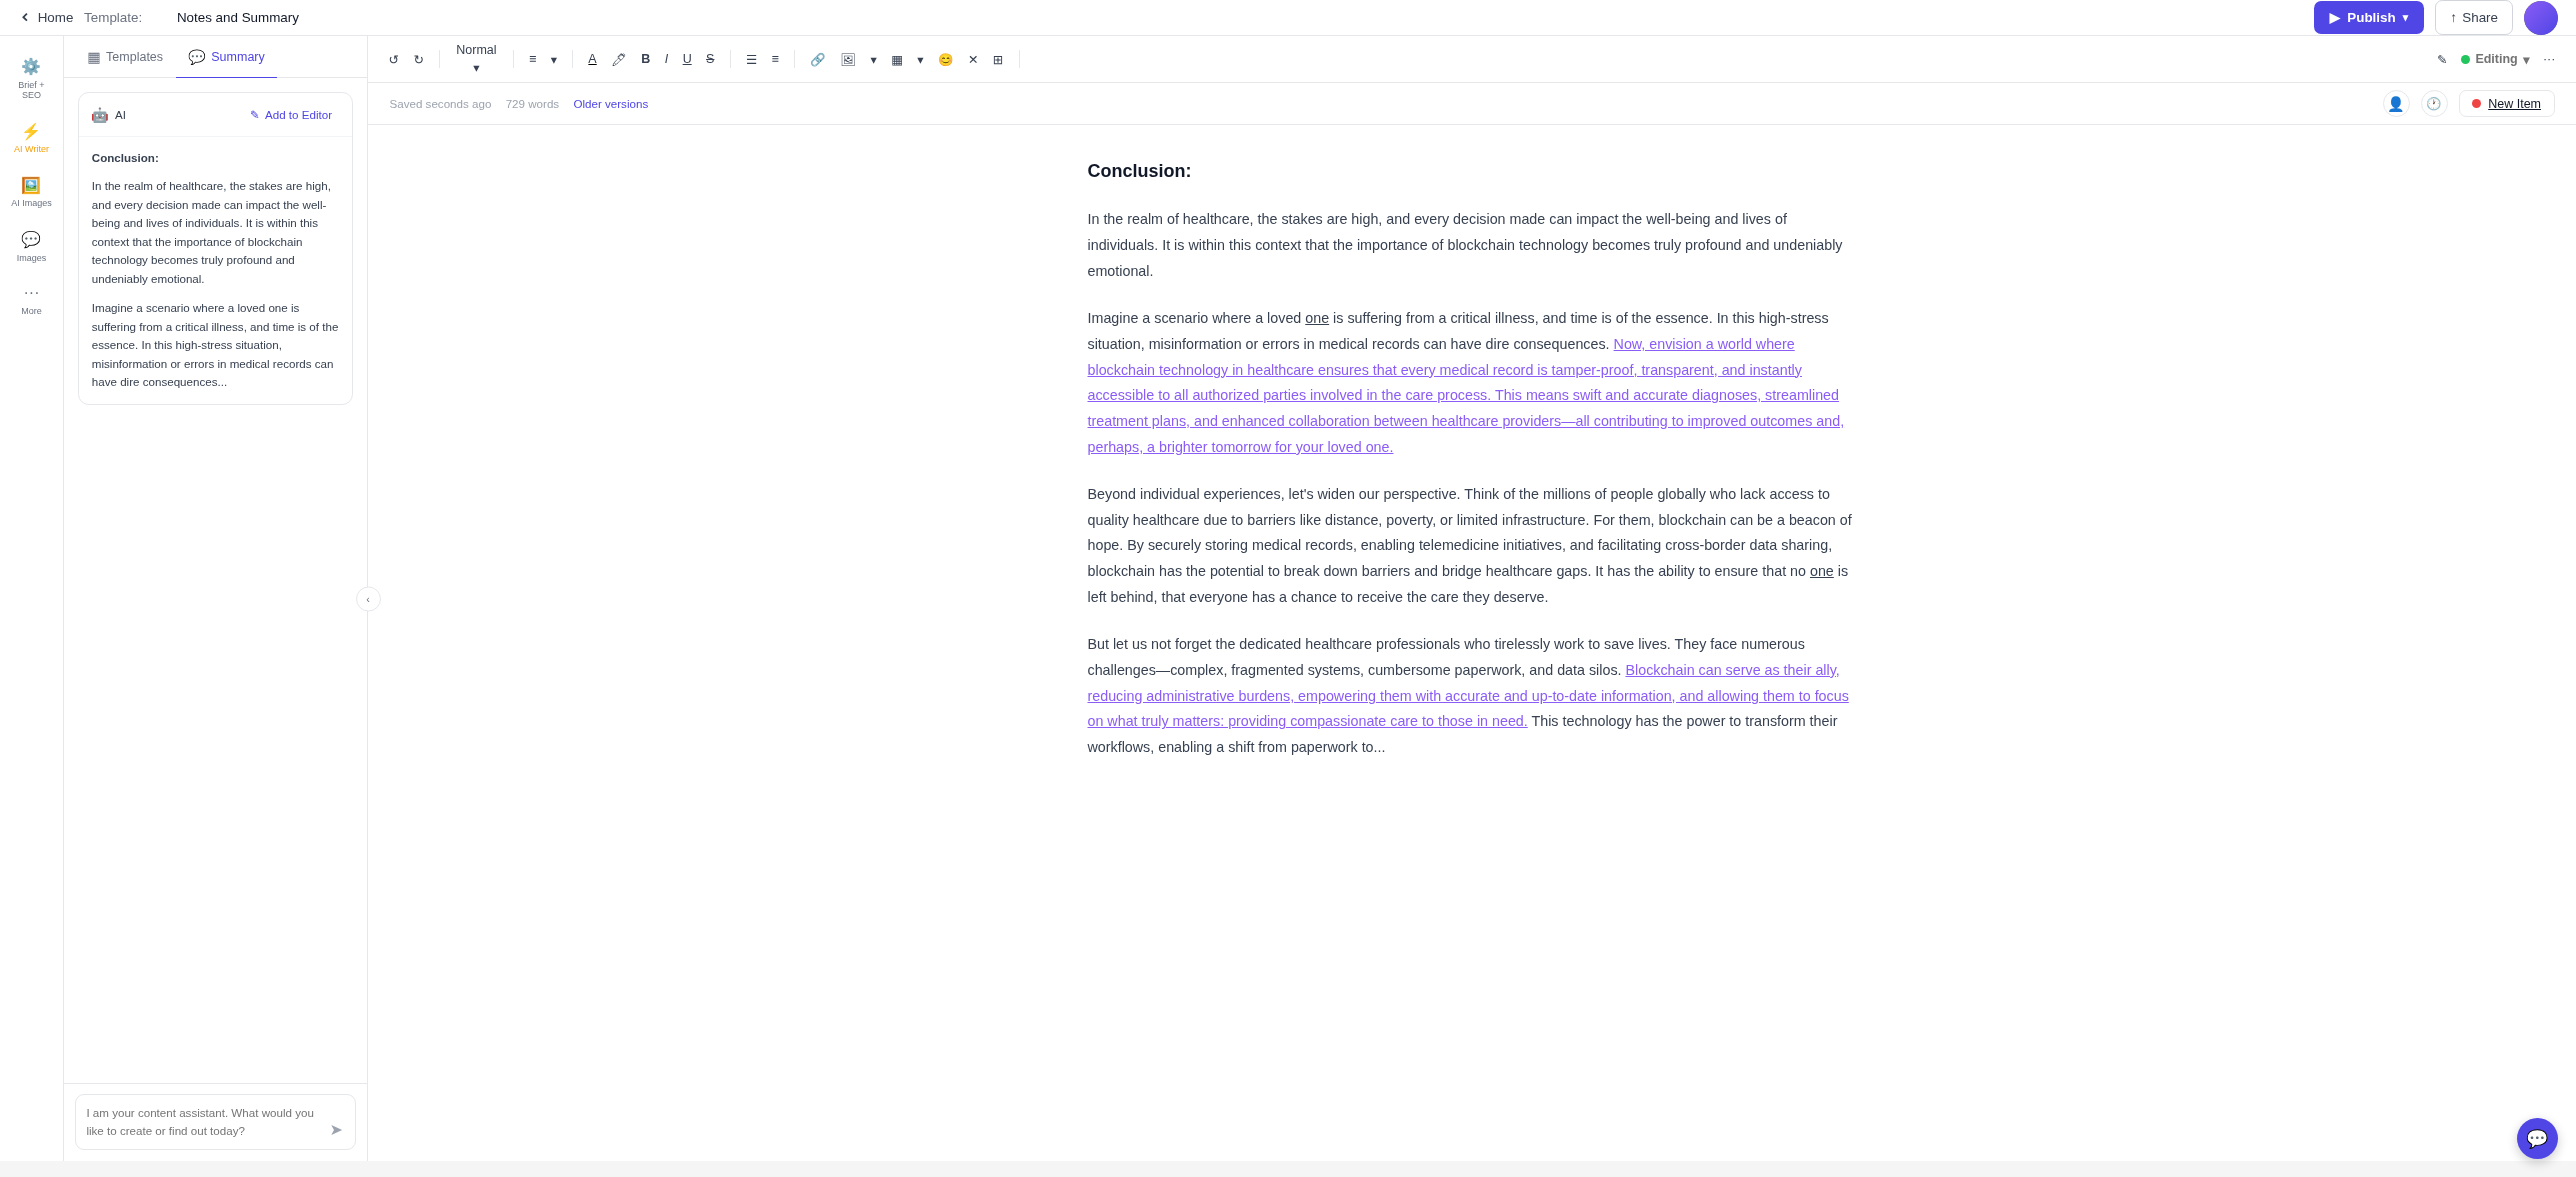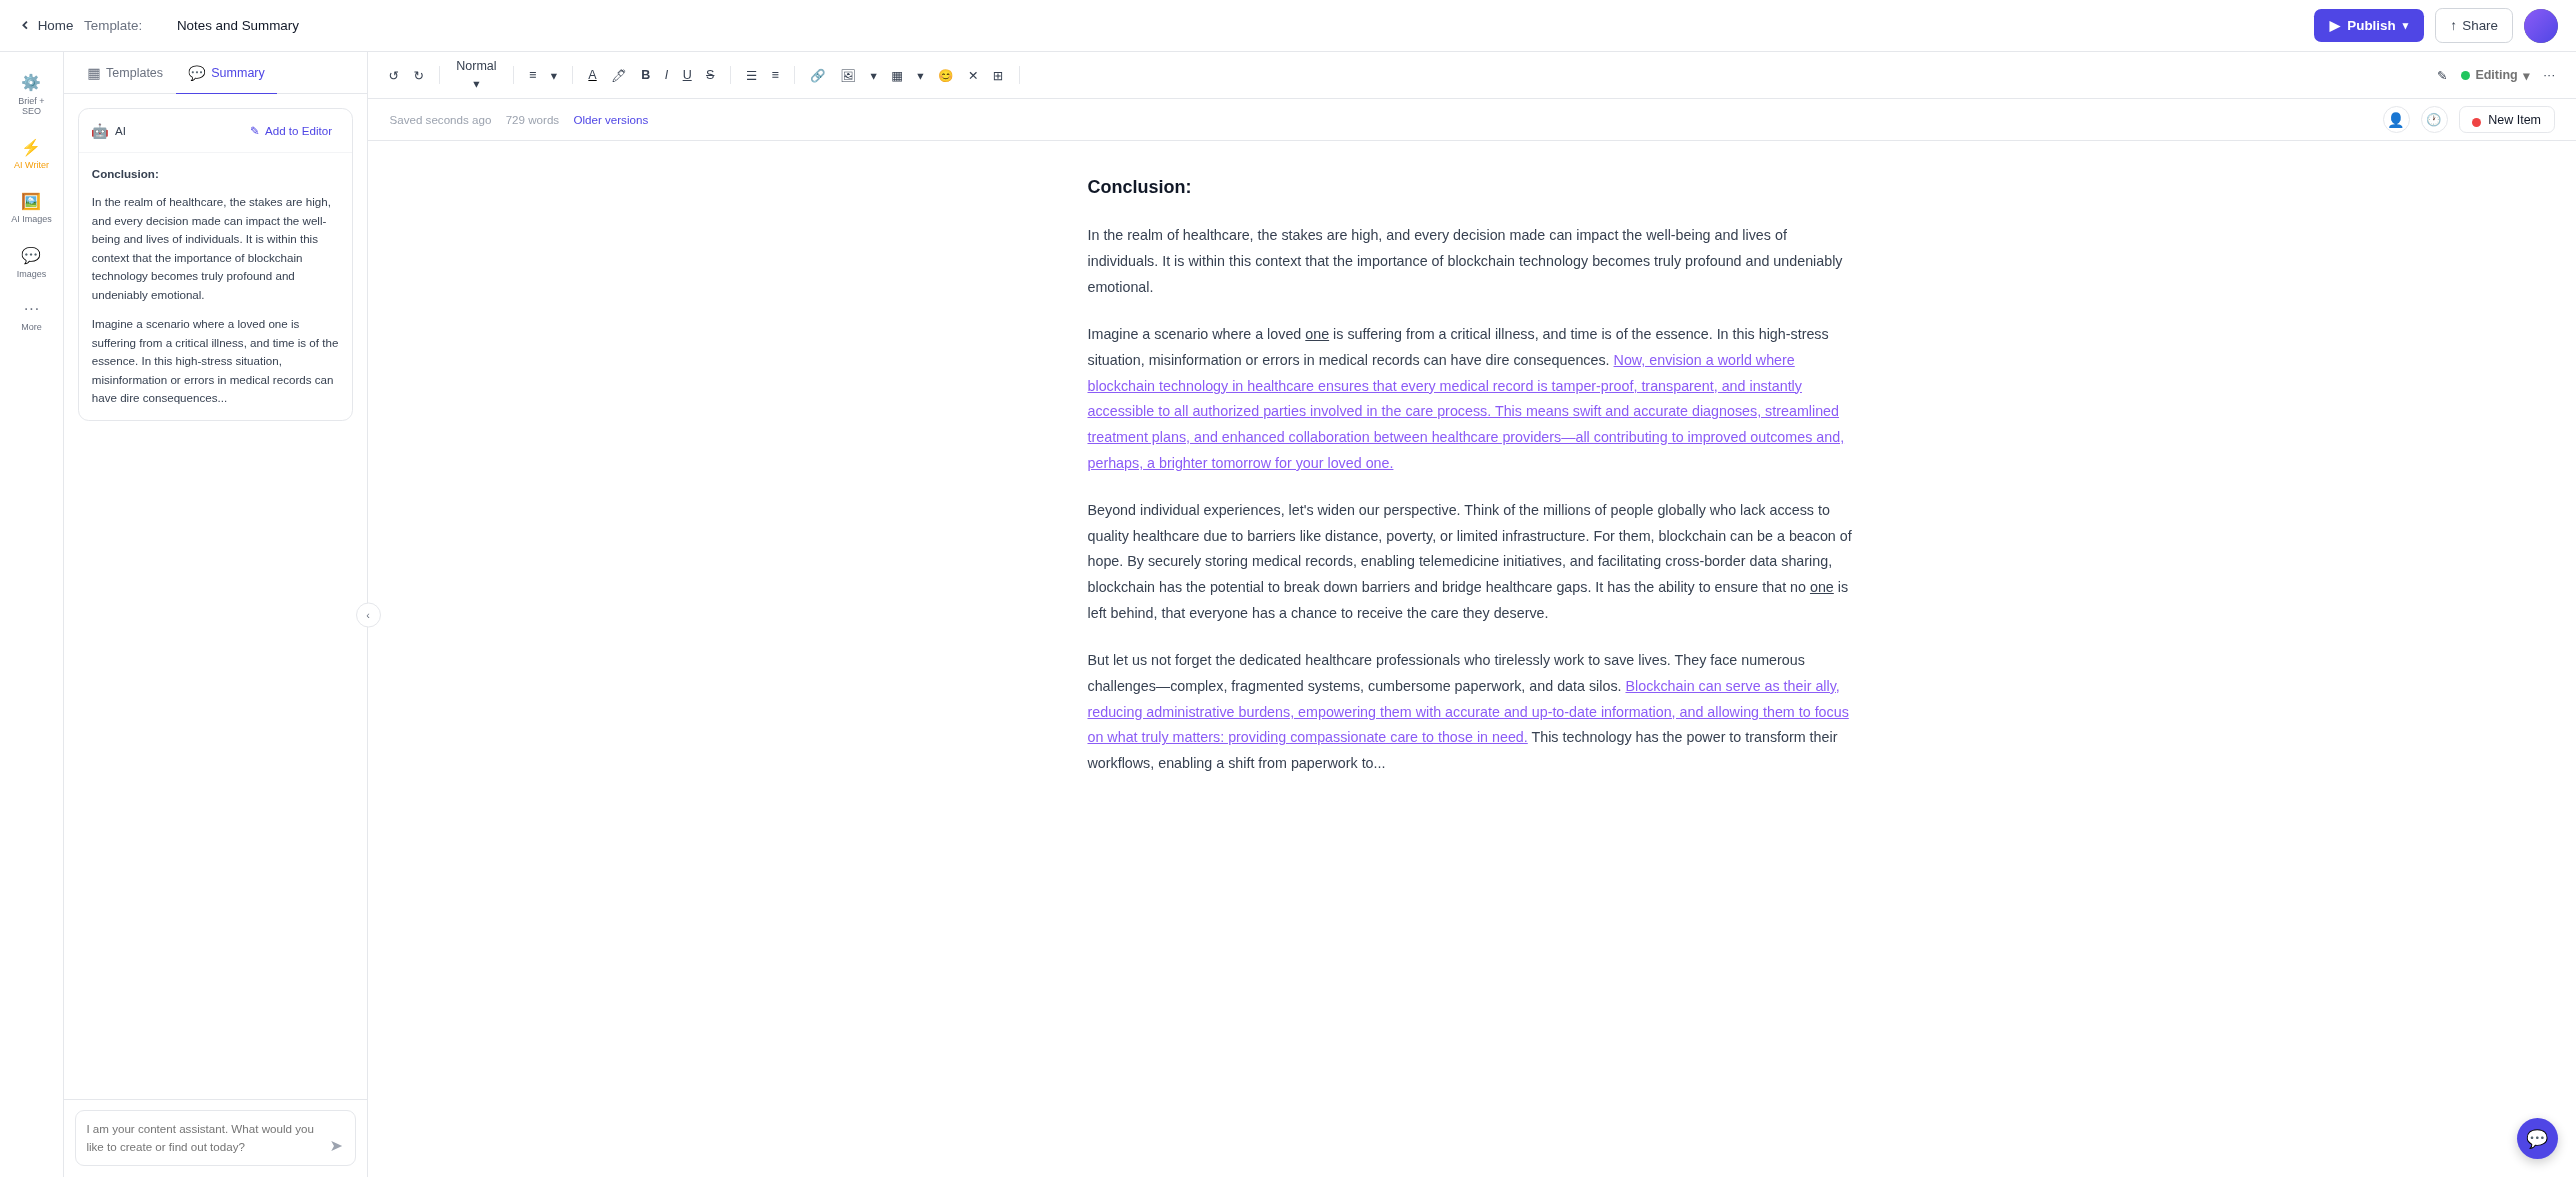--- a/index.html
+++ b/index.html
@@ -2,21 +2,21 @@
 <html style="font-size:14.3px"><head>
   <meta charset="utf-8">
   <style>
     * { box-sizing: border-box; margin: 0; padding: 0; }
     body { font-family: -apple-system, BlinkMacSystemFont, 'Segoe UI', sans-serif; background: #f5f5f5; height: 100vh; overflow: hidden; }
 
     
     .top-nav {
       display: flex; align-items: center; justify-content: space-between;
       background: #fff; border-bottom: 0.9px solid #e5e7eb;
-      padding: 0 18px; height: 52px;
+      padding: 0 18px; height: 36px;
     }
     .top-nav-left { display: flex; align-items: center; gap: 10.7px; }
     .back-btn { display: flex; align-items: center; gap: 5.4px; color: #374151; font-size: 13.4px; cursor: pointer; text-decoration: none; }
     .back-btn svg { width: 14.3px; height: 14.3px; }
     .template-label { font-size: 13.4px; color: #6b7280; }
     .template-name { color: #111827; font-weight: 500; margin-left: 31px; }
     .top-nav-right { display: flex; align-items: center; gap: 10.7px; }
     .publish-btn {
       display: flex; align-items: center; gap: 7.2px;
       background: #4f46e5; color: #fff; border: none; border-radius: 7.2px;
@@ -150,23 +150,23 @@
 
     
     .editor-statusbar {
       background: #fff; border-bottom: 0.9px solid #e5e7eb;
       padding: 7.2px 21.5px; display: flex; align-items: center; gap: 14.3px;
       font-size: 11.6px; color: #9ca3af;
     }
     .older-versions { color: #4f46e5; cursor: pointer; text-decoration: none; }
     .statusbar-right { margin-left: auto; display: flex; align-items: center; gap: 10.7px; }
     .new-item-badge {
-      display: flex; align-items: flex-end; gap: 7.2px;
+      display: flex; align-items: center; gap: 7.2px;
       background: #fff; border: 0.9px solid #e5e7eb; border-radius: 7.2px;
-      padding: 5.4px 12.5px; font-size: 12.5px; color: #111827; cursor: pointer;
+      padding: 5.4px 12.5px; font-size: 12.5px; color: #111827; cursor: pointer; text-decoration: underline;
     }
     .new-item-dot { width: 9px; height: 9px; border-radius: 50%; background: #ef4444; }
     .user-icon-sm {
       width: 27px; height: 27px; border-radius: 50%; border: 0.9px solid #e5e7eb;
       display: flex; align-items: center; justify-content: center;
       color: #9ca3af; font-size: 14.3px; cursor: pointer; background: #fff;
     }
     .history-icon-sm {
       width: 27px; height: 27px; border-radius: 50%; border: 0.9px solid #e5e7eb;
       display: flex; align-items: center; justify-content: center;

